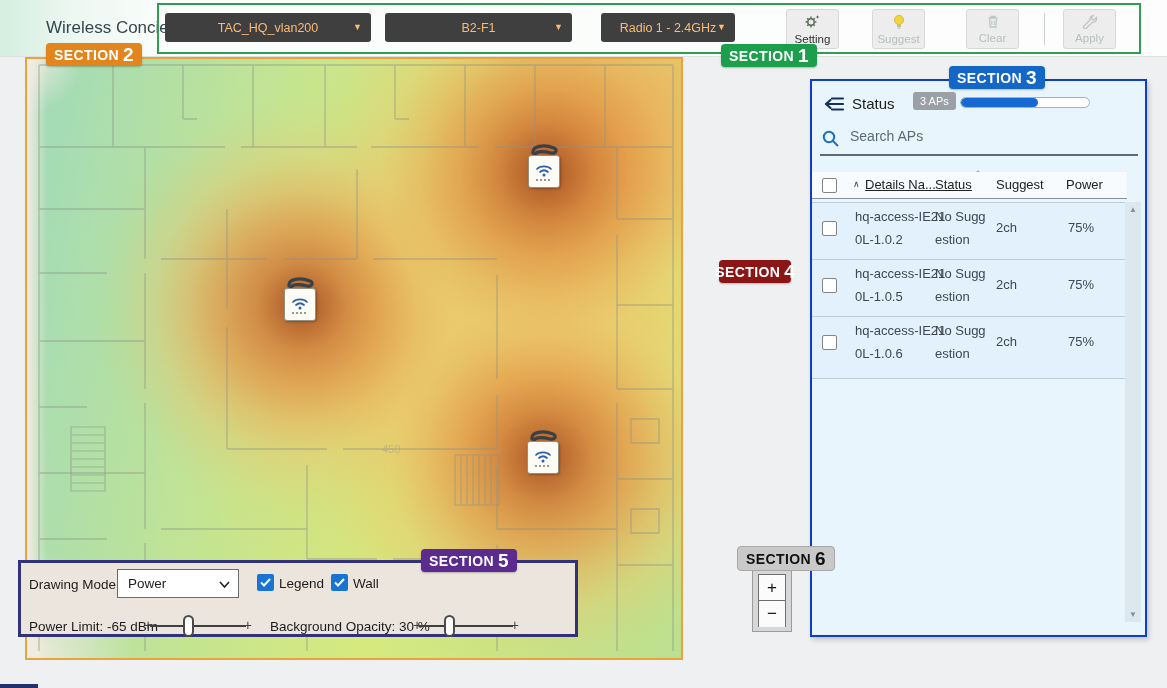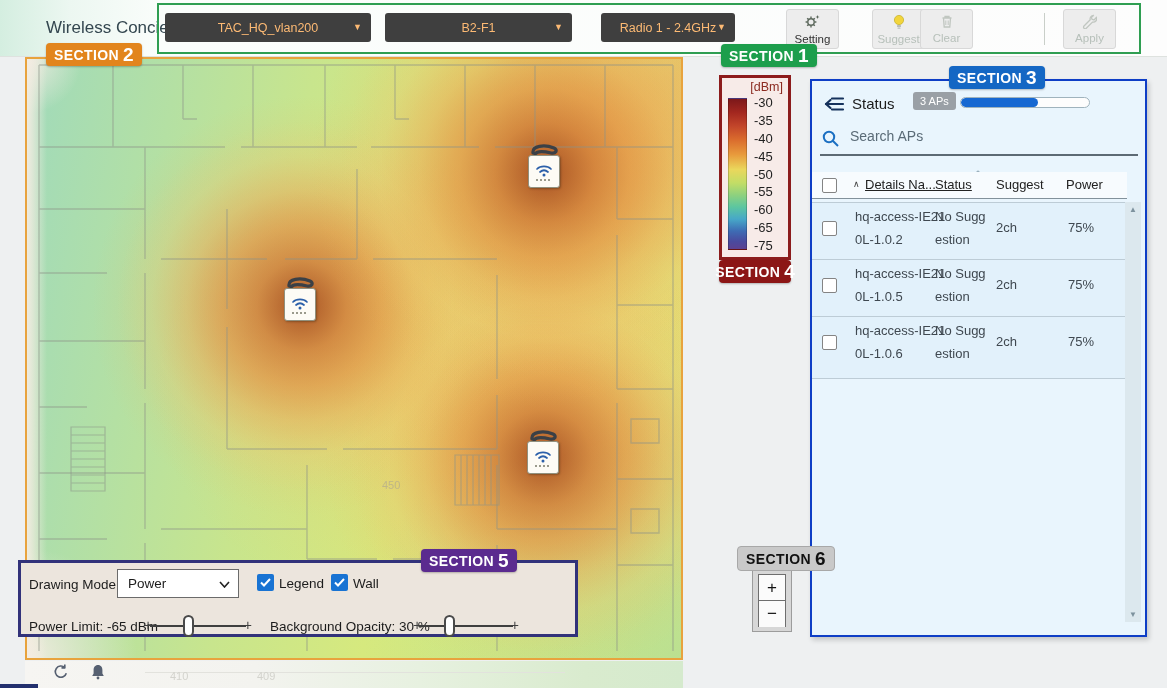--- a/index.html
+++ b/index.html
@@ -50,21 +50,21 @@
       radial-gradient(circle at 42% 41.2%, rgba(151,61,25,.85) 0px, rgba(176,80,32,.78) 18px, rgba(205,103,42,.62) 45px, rgba(227,131,58,.48) 80px, rgba(238,163,82,.32) 115px, rgba(242,196,108,.15) 150px, rgba(244,212,120,0) 185px),
       radial-gradient(circle at 42% 41.2%, rgba(240,152,70,.32) 0px, rgba(240,152,70,.32) 80px, rgba(242,178,92,.2) 135px, rgba(246,208,112,0) 210px),
       radial-gradient(circle at 79% 66.6%, rgba(151,61,25,.85) 0px, rgba(176,80,32,.78) 18px, rgba(205,103,42,.62) 48px, rgba(227,131,58,.48) 82px, rgba(238,163,82,.32) 120px, rgba(242,196,108,.15) 155px, rgba(244,212,120,0) 195px),
       radial-gradient(circle at 79% 66.6%, rgba(240,152,70,.32) 0px, rgba(240,152,70,.32) 85px, rgba(242,178,92,.2) 140px, rgba(246,208,112,0) 220px),
       radial-gradient(ellipse 280px 230px at 62% 55%, rgba(243,186,96,.3) 0%, rgba(243,186,96,0) 100%),
       radial-gradient(circle 190px at 99% 3%, rgba(240,158,78,.5) 0%, rgba(240,158,78,0) 100%),
       radial-gradient(ellipse 200px 280px at 99% 42%, rgba(240,216,110,.45) 0%, rgba(240,216,110,0) 100%),
       radial-gradient(ellipse 320px 300px at 100% 100%, rgba(150,214,170,.4) 0%, rgba(150,214,170,0) 100%),
       linear-gradient(100deg, #a0dabb 0%, #b4e0a3 20%, #c8e58d 38%, #d6e97e 58%, #d4e780 100%); }
   .walls { position:absolute; inset:0; width:100%; height:100%; }
-  .room-num { position:absolute; left:355px; top:384px; font-size:11px; color:#b4ac8d; opacity:.75;margin-top:36px; }
+  .room-num { position:absolute; left:355px; top:384px; font-size:11px; color:#b4ac8d; opacity:.75; }
   .ap { position:absolute; width:34px; height:47px; cursor:pointer; }
   .ap .body { position:absolute; left:1px; top:13px; width:32px; height:33px; background:#fdfbf5;
     border:1px solid #91917f; border-radius:3px; box-shadow:1px 1px 2px rgba(60,40,20,.4);
     display:flex; align-items:center; justify-content:center; flex-direction:column; gap:1px; }
   .ap .dots { width:16px; height:2px; background:repeating-linear-gradient(90deg,#9a9a8c 0 2px,transparent 2px 4px); }
   .ap1 { left:500px; top:83px; }
   .ap2 { left:256px; top:216px; }
   .ap3 { left:499px; top:369px; }
 
   
@@ -185,21 +185,21 @@
     <div class="tbtn disabled" style="left:872px;">
       <span>
         <svg width="14" height="16" viewBox="0 0 14 16">
           <circle cx="7" cy="6" r="4.6" fill="#f2d53c" stroke="#c9b42e" stroke-width="0.8"></circle>
           <rect x="5" y="11" width="4" height="2" rx="0.5" fill="#b9bdb9"></rect>
           <rect x="5.5" y="13.4" width="3" height="1.4" rx="0.5" fill="#b9bdb9"></rect>
         </svg>
       </span>
       <span>Suggest</span>
     </div>
-    <div class="tbtn disabled" style="left:920px;justify-content:center;">
+    <div class="tbtn disabled" style="left:966px;justify-content:center;">
       <span>
         <svg width="14" height="15" viewBox="0 0 14 15">
             <g fill="none" stroke="#c0c6c0" stroke-width="1.3">
           <path d="M2.5 4h9M5 4V2.5h4V4M3.5 4l.7 9h5.6l.7-9"></path>
           <path d="M5.8 6.5v4.5M8.2 6.5v4.5" stroke-width="1"></path>
         </g>
           </svg>
       </span>
       <span>Clear</span>
     </div>
@@ -304,56 +304,22 @@
             <path d="M3 6 C6.5 2.5,13.5 2.5,17 6"></path>
               <path d="M6 9 C8.5 6.8,11.5 6.8,14 9"></path>
           </g>
             <circle cx="10" cy="12" r="1.5" fill="#2b5fa9"></circle>
         </svg>
         <div class="dots"></div>
       </div>
     </div>
   </div>
 
-  <div class="bstrip">
-    <div class="fline"></div>
-    <div class="ftext" style="left:145px;">410</div>
-    <div class="ftext" style="left:232px;">409</div>
-    <div class="icon-btn" style="left:27px;">
-      <svg width="18" height="18" viewBox="0 0 18 18">
-          <g fill="none" stroke="#566071" stroke-width="1.6">
-        <path d="M14.3 10.2 A5.6 5.6 0 1 1 12.8 4.6"></path>
-            <path d="M12.8 1.6 V4.9 H9.5" stroke-linejoin="round"></path>
-      </g>
-        </svg>
-    </div>
-    <div class="icon-btn" style="left:65px;">
-      <svg width="16" height="18" viewBox="0 0 16 18">
-        <path d="M8 2 C5 2,3.6 4.4,3.6 7 L3.6 10.5 L2.2 13 L13.8 13 L12.4 10.5 L12.4 7 C12.4 4.4,11 2,8 2 Z" fill="#566071"></path>
-        <circle cx="8" cy="15" r="1.4" fill="#566071"></circle>
-      </svg>
-    </div>
-  </div>
   <div class="navy-sliver"></div>
 
-  <div class="legend">
-    <div class="unit">[dBm]</div>
-    <div class="bar"></div>
-    <div class="ticks">
-      <span>-30</span>
-      <span>-35</span>
-      <span>-40</span>
-      <span>-45</span>
-      <span>-50</span>
-      <span>-55</span>
-      <span>-60</span>
-      <span>-65</span>
-      <span>-75</span>
-    </div>
-  </div>
 
   <div class="panel">
     <div style="position:absolute;left:12px;top:13px;cursor:pointer;">
       <svg width="22" height="20" viewBox="0 0 22 20">
           <g stroke="#16325c" stroke-width="2.2" fill="none" stroke-linecap="round">
         <path d="M8 4.5 H19 M8 15.5 H19"></path>
             <path d="M2 10 H19"></path>
             <path d="M6.5 6 L2 10 L6.5 14" stroke-linejoin="round"></path>
       </g>
         </svg>

